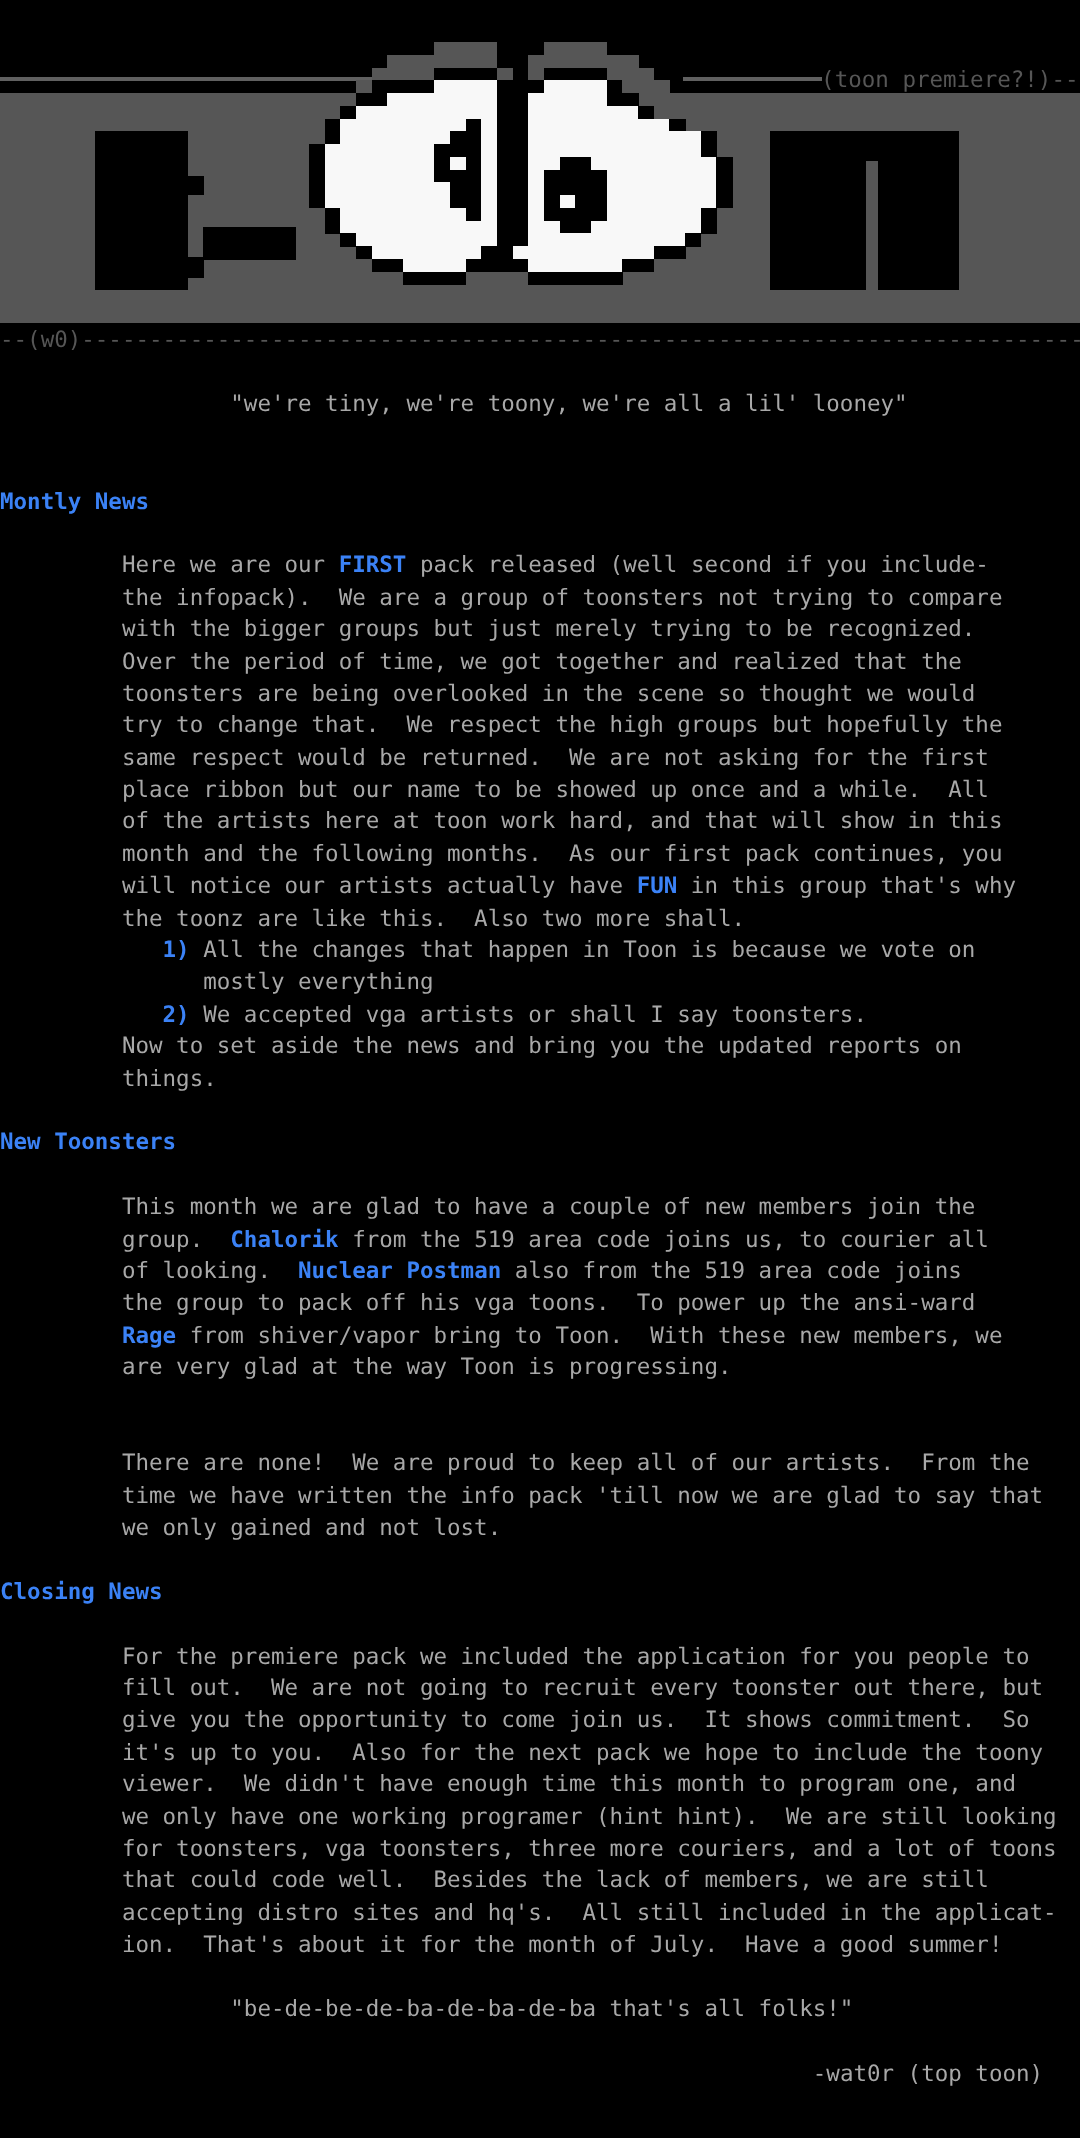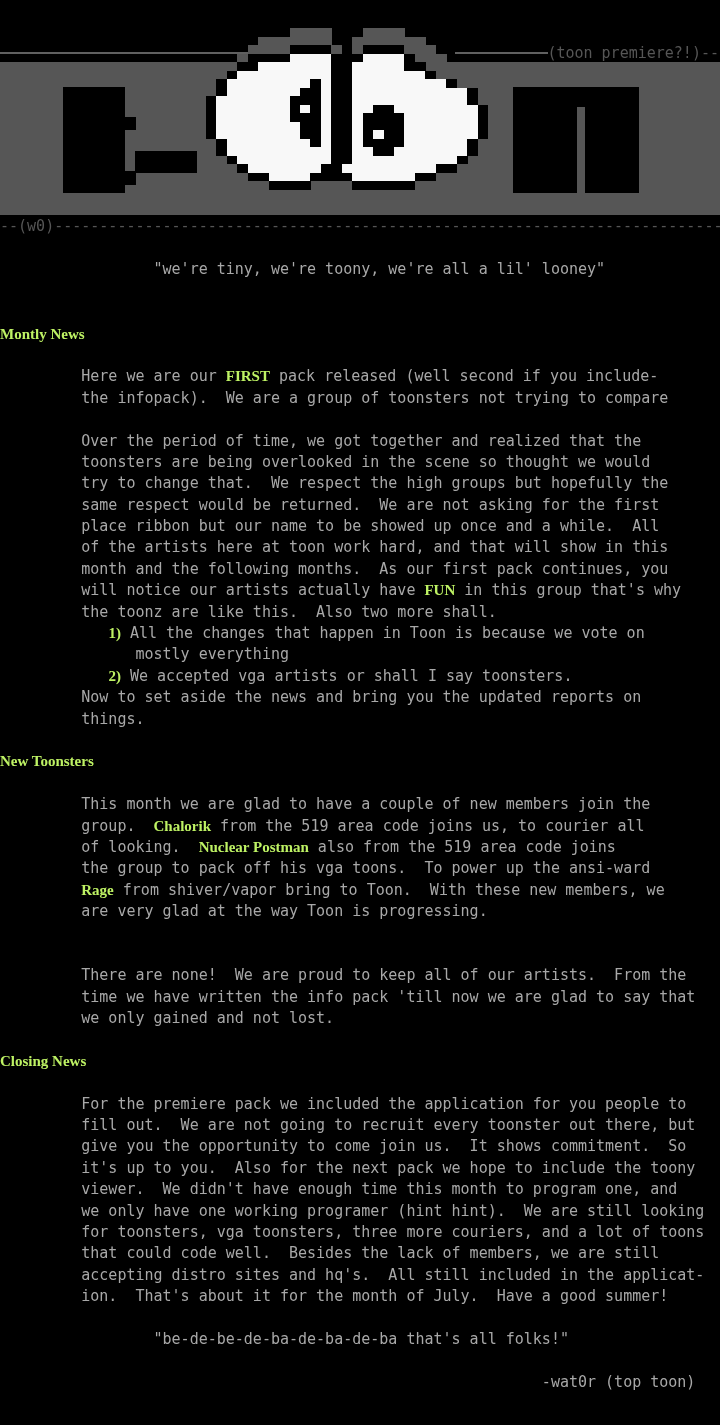--- a/index.html
+++ b/index.html
@@ -8,21 +8,21 @@
     font-family:"DejaVu Sans Mono","Liberation Mono",monospace;
     padding-left:36px;
   }
   .header-art{position:absolute;top:0;left:0;display:block;}
   .ansi-text{font-family:"DejaVu Sans Mono","Liberation Mono",monospace;}
   .text-body{
     position:absolute;left:0;top:238px;width:720px;
     font-size:15px;line-height:21.4px;color:#a8a8a8;
   }
   .line{white-space:pre;height:21.4px;}
-  .line .b{color:#bef264;font-weight:bold;font-family:Liberation Serif, serif;}
+  .line .b{color:#3b82f6;font-weight:bold;}
 </style>
 </head>
 <body>
 
 <div class="screen">
 
   <svg class="header-art" width="720" height="238" viewBox="0 0 720 238" shape-rendering="crispEdges">
 
     <rect x="0" y="62" width="720" height="153" fill="#565656"></rect>
 
@@ -451,21 +451,21 @@
 
   <div class="text-body">
       <div class="line">&nbsp;</div>
       <div class="line"><span>                 </span><span>"we're tiny, we're toony, we're all a lil' looney"</span></div>
       <div class="line">&nbsp;</div>
       <div class="line">&nbsp;</div>
       <div class="line"><span class="b">Montly News</span></div>
       <div class="line">&nbsp;</div>
       <div class="line"><span>         </span><span>Here we are our </span><span class="b">FIRST</span><span> pack released (well second if you include-</span></div>
       <div class="line"><span>         </span><span>the infopack).  We are a group of toonsters not trying to compare</span></div>
-      <div class="line"><span>         </span></div>
+      <div class="line"><span>         </span><span>with the bigger groups but just merely trying to be recognized.</span></div>
       <div class="line"><span>         </span><span>Over the period of time, we got together and realized that the</span></div>
       <div class="line"><span>         </span><span>toonsters are being overlooked in the scene so thought we would</span></div>
       <div class="line"><span>         </span><span>try to change that.  We respect the high groups but hopefully the</span></div>
       <div class="line"><span>         </span><span>same respect would be returned.  We are not asking for the first</span></div>
       <div class="line"><span>         </span><span>place ribbon but our name to be showed up once and a while.  All</span></div>
       <div class="line"><span>         </span><span>of the artists here at toon work hard, and that will show in this</span></div>
       <div class="line"><span>         </span><span>month and the following months.  As our first pack continues, you</span></div>
       <div class="line"><span>         </span><span>will notice our artists actually have </span><span class="b">FUN</span><span> in this group that's why</span></div>
       <div class="line"><span>         </span><span>the toonz are like this.  Also two more shall.</span></div>
       <div class="line"><span>            </span><span class="b">1)</span><span> All the changes that happen in Toon is because we vote on</span></div>

